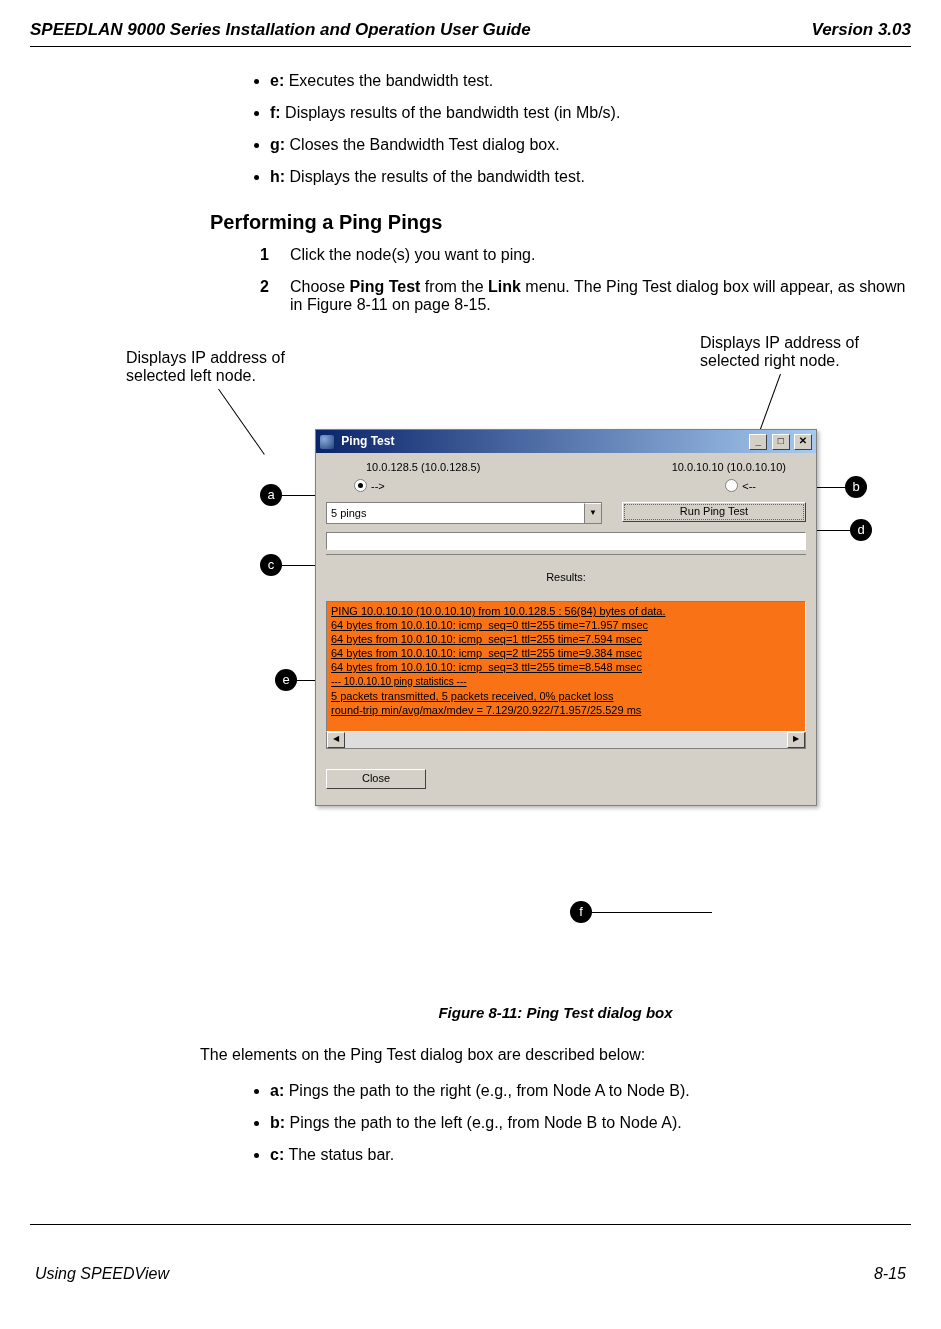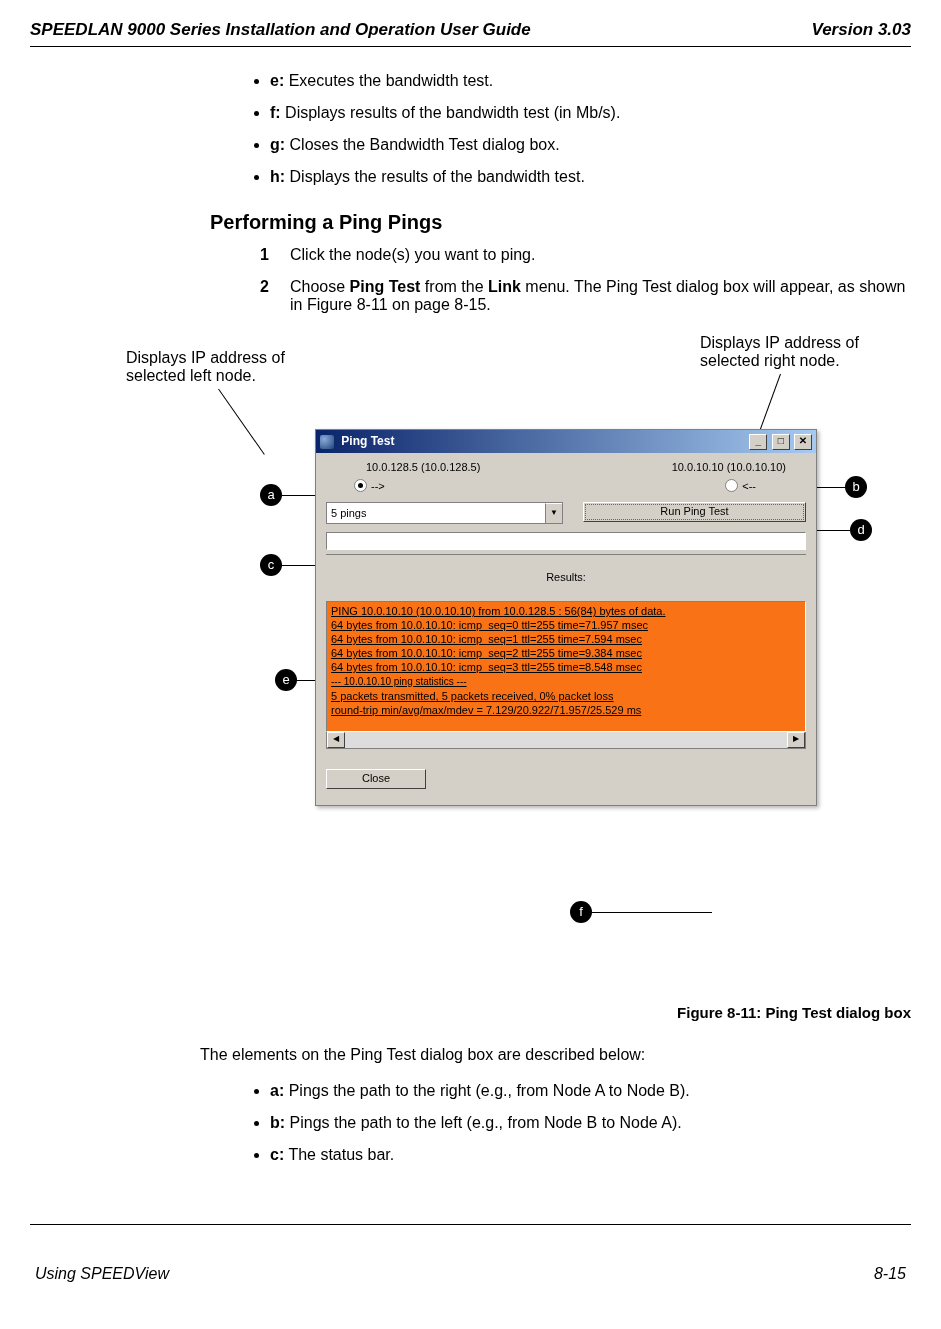--- a/index.html
+++ b/index.html
@@ -211,21 +211,21 @@
     border: 1px solid #404040;
     border-top-color: #fff;
     border-left-color: #fff;
     font-family: Tahoma, sans-serif;
     font-size: 11px;
     padding: 2px 0;
     text-align: center;
     cursor: pointer;
     outline: 1px dotted #666;
     outline-offset: -3px;
-    width: 223px;
+    width: 184px;
     height: 20px;
     box-sizing: border-box;
   }
   .btn.noline { outline: none; width:100px; }
   .progress {
     height: 16px;
     border: 1px solid #808080;
     border-right-color:#fff;
     border-bottom-color:#fff;
     background: #fff;
@@ -295,21 +295,22 @@
     background:#000;
     height:1px;
   }
   .leader-v {
     position:absolute;
     width:1px;
     background:#000;
   }
 
   .fig-caption {
-    text-align:right;
+    text-align:center;
+    font-style:italic;
     font-weight:bold;
     font-size:15px;
     margin: 20px 0 25px 0;
   }
   .para {
     font-size:16px;
     margin: 0 0 18px 0;
     font-weight:300;
   }
   .footer-row {

